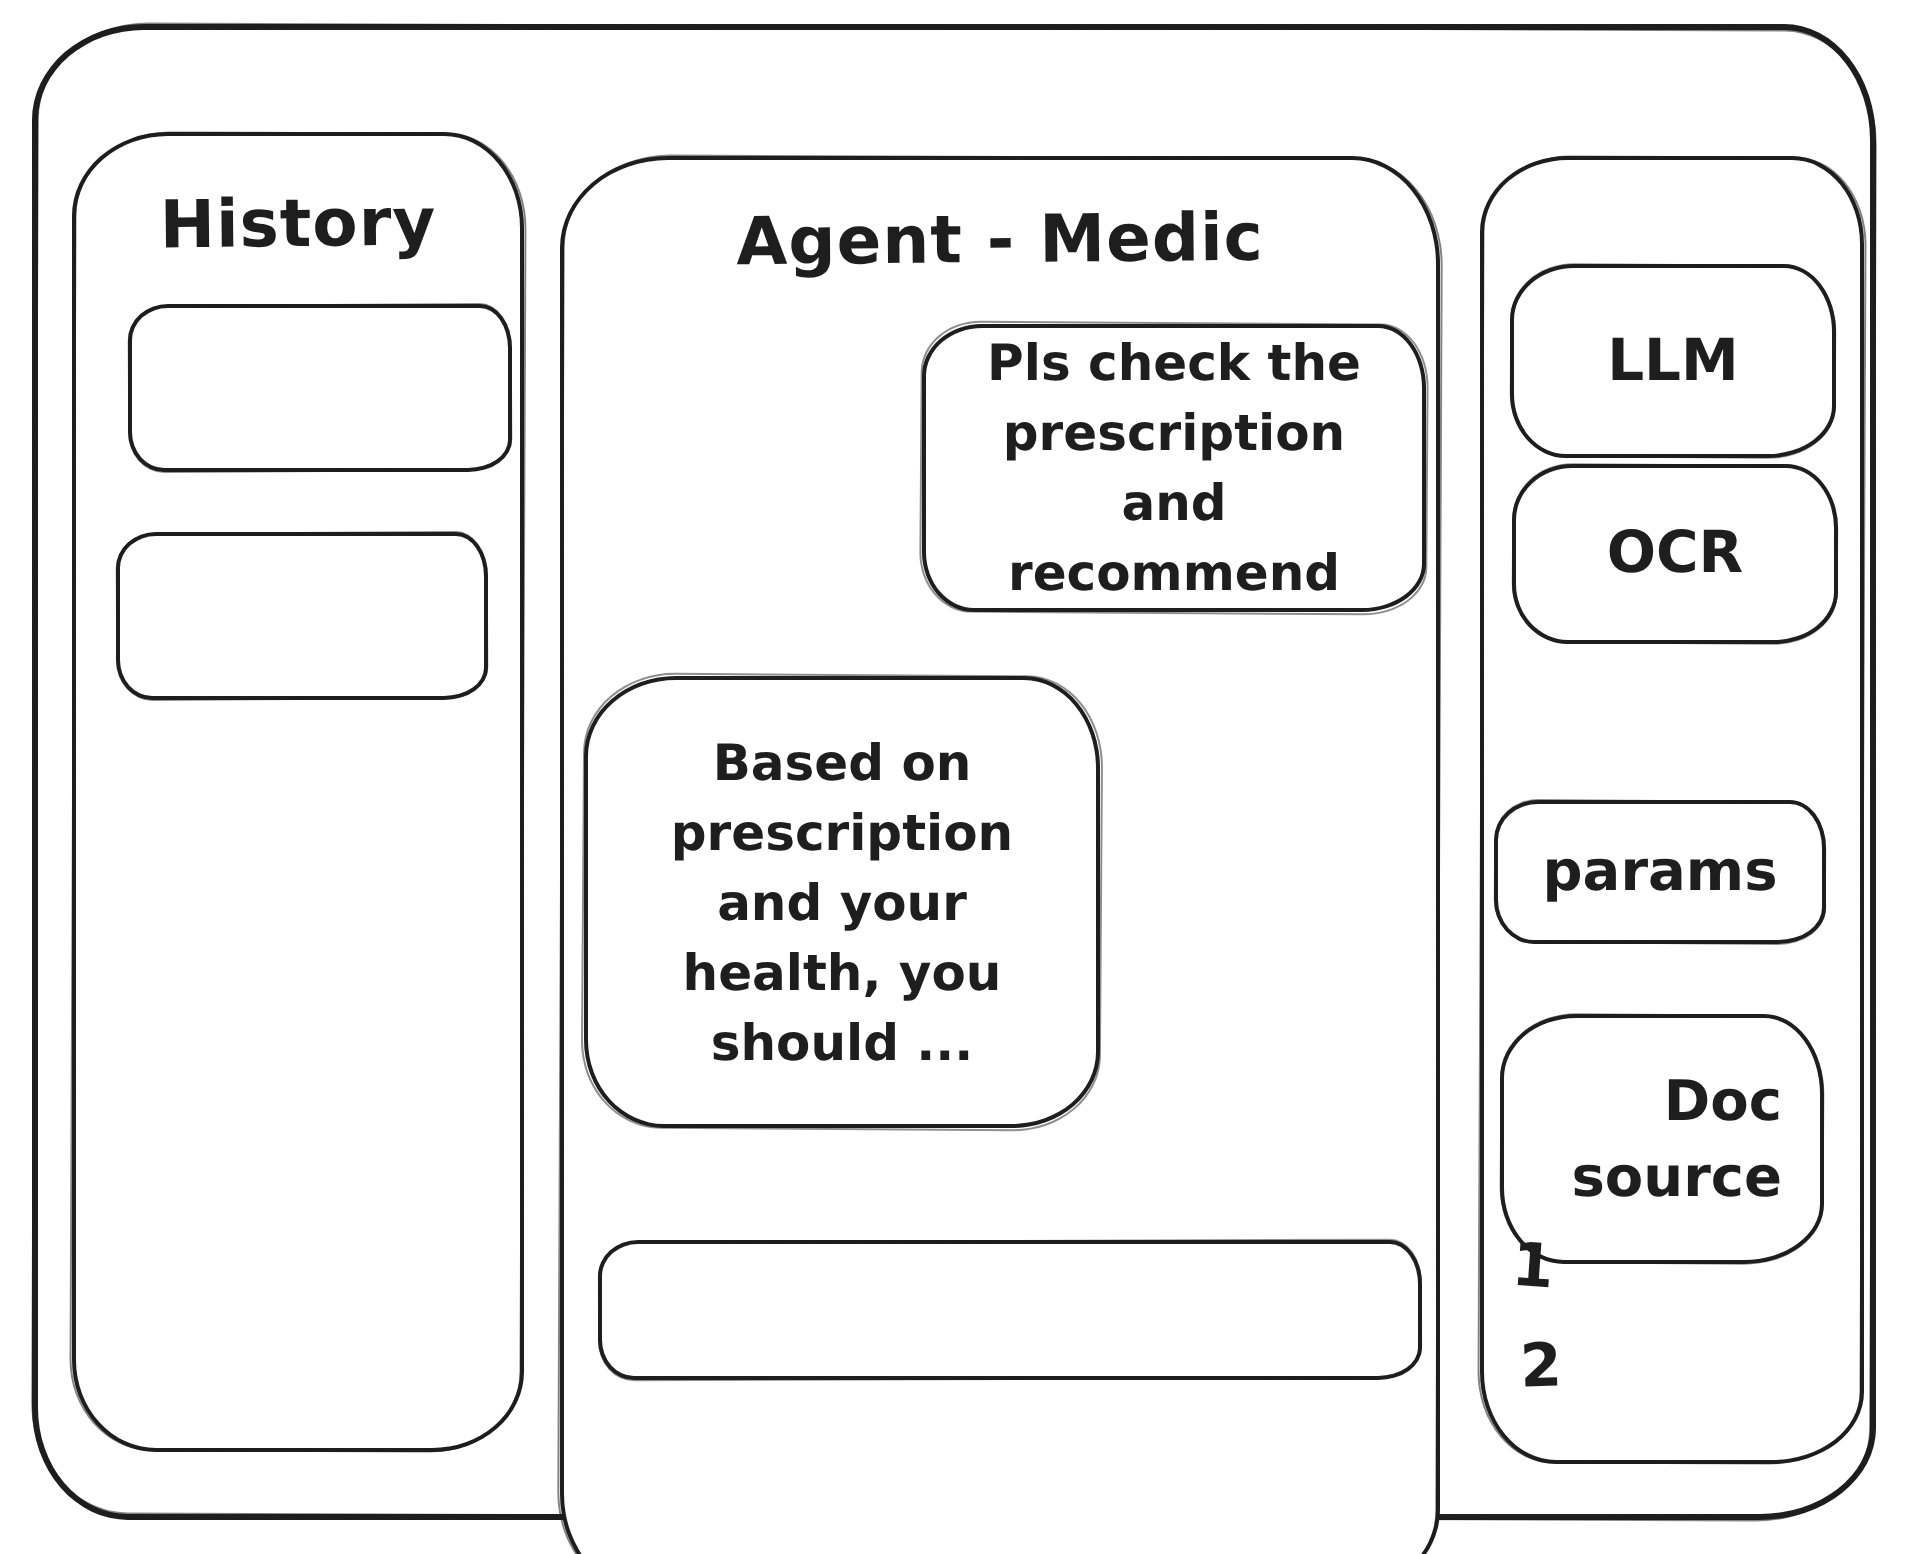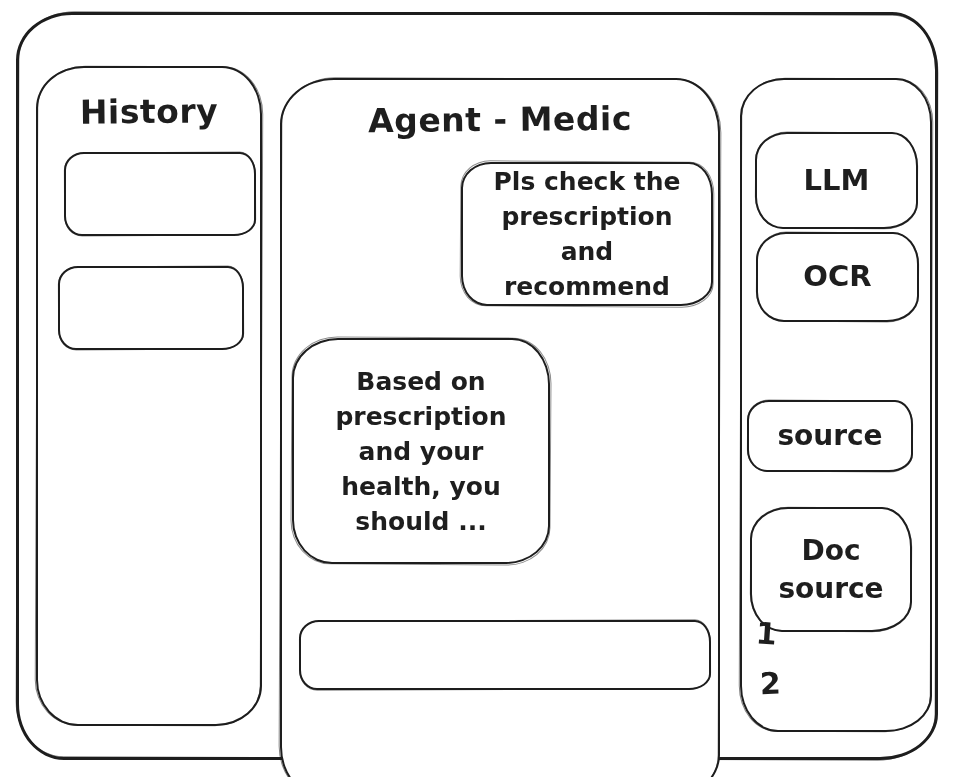--- a/index.html
+++ b/index.html
@@ -141,21 +141,21 @@
     transform:rotate(.45deg);opacity:.5;pointer-events:none;
   }
   .tool-llm{left:13px;top:36px;width:163px;height:97px;
     border-radius:32px 26px 34px 28px / 28px 34px 26px 32px;margin-top:16px;}
   .tool-ocr{left:14px;top:152px;width:163px;height:90px;
     border-radius:30px 26px 32px 28px / 28px 32px 26px 30px;text-align:center;}
   .tool-params{left:5px;top:320px;width:166px;height:72px;
     border-radius:22px 18px 24px 20px / 20px 24px 18px 22px;font-size:28px;}
   .tool-doc{left:8px;top:427px;width:162px;height:125px;
     border-radius:38px 30px 40px 32px / 32px 40px 30px 38px;font-size:28px;}
-  .tool-doc .wrap{white-space:normal;width:120px;}
+  .tool-doc .wrap{white-space:normal;width:120px;text-align:right;}
   .doc-item{
     position:absolute;
     font-size:30px;font-weight:700;
   }
   .doc-item-1{left:14px;top:536px;transform:rotate(4deg);}
   .doc-item-2{left:18px;top:586px;transform:rotate(-2deg);}
 </style>
 </head>
 <body>
 
@@ -177,21 +177,21 @@
     <div class="bubble agent-bubble">Based on prescription and your health, you should ...</div>
 
     <div class="chat-input"></div>
   </div>
 
   <div class="sketch tools-panel">
     <div class="tool-box tool-llm">LLM</div>
 
     <div class="tool-box tool-ocr">OCR</div>
 
-    <div class="tool-box tool-params">source</div>
+    <div class="tool-box tool-params">params</div>
 
     <div class="tool-box tool-doc">
       <span class="wrap">Doc source</span>
     </div>
 
     <div class="doc-item doc-item-1">1</div>
 
     <div class="doc-item doc-item-2">2</div>
   </div>
 

